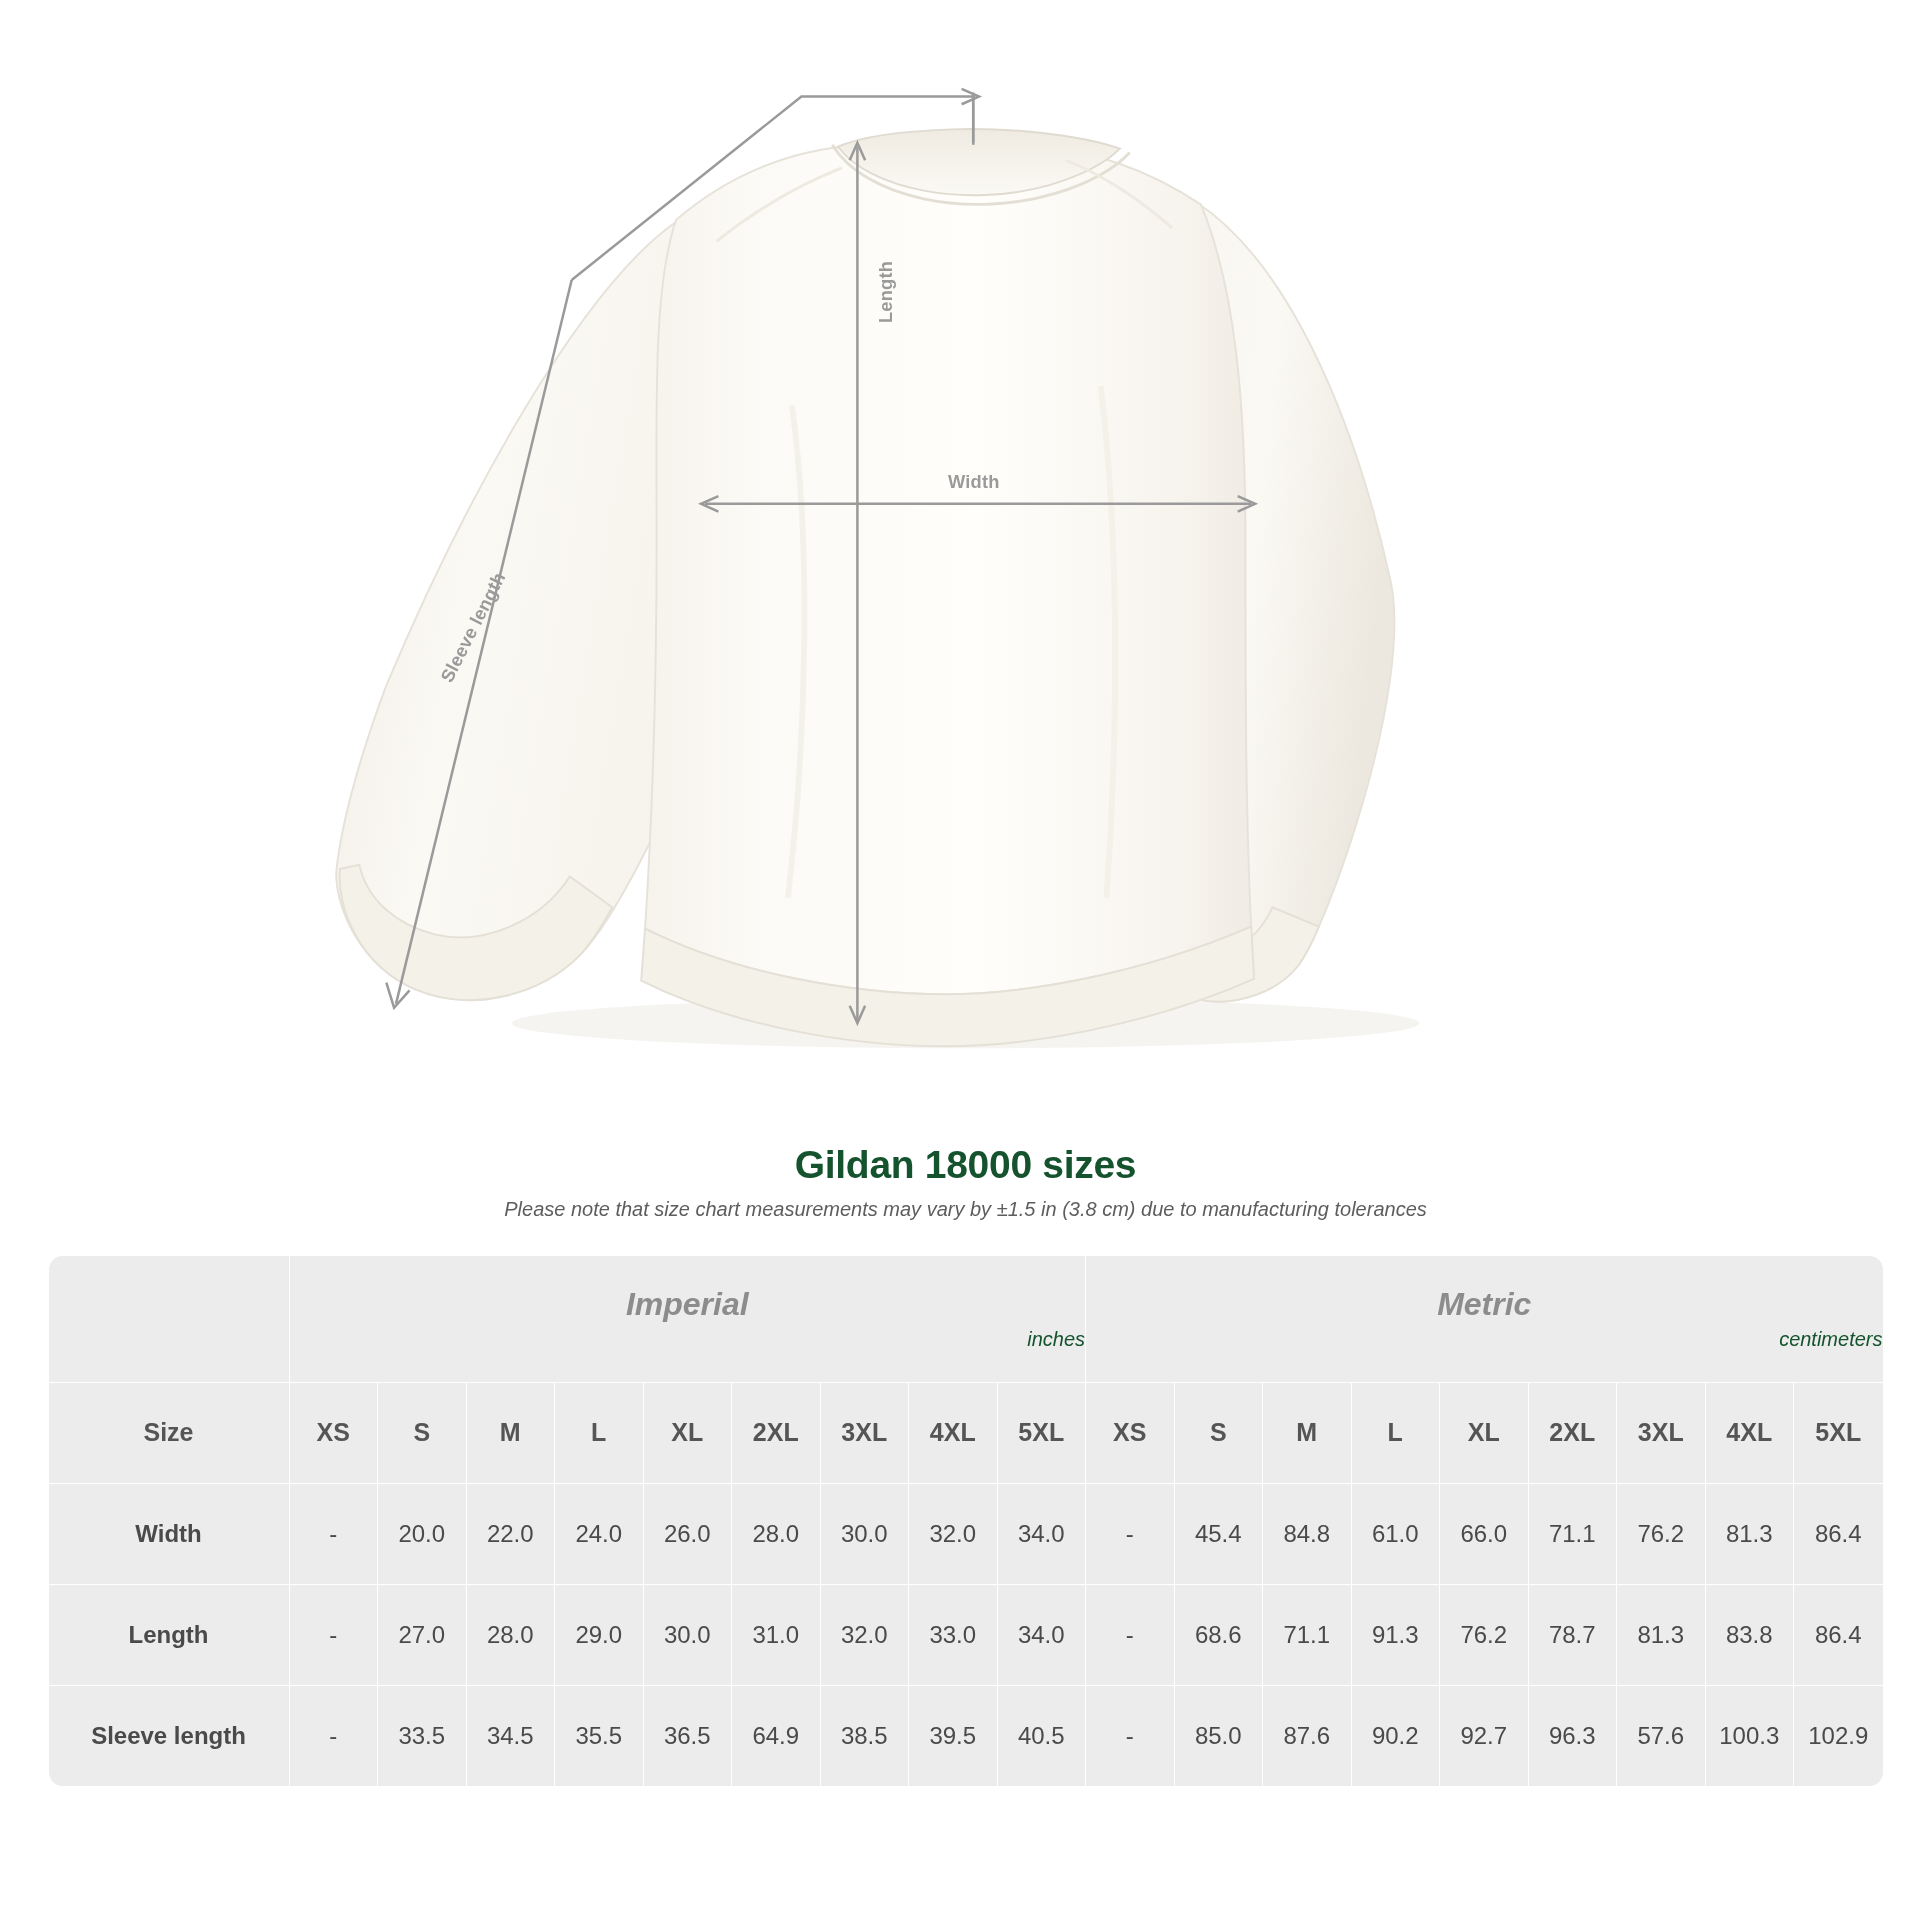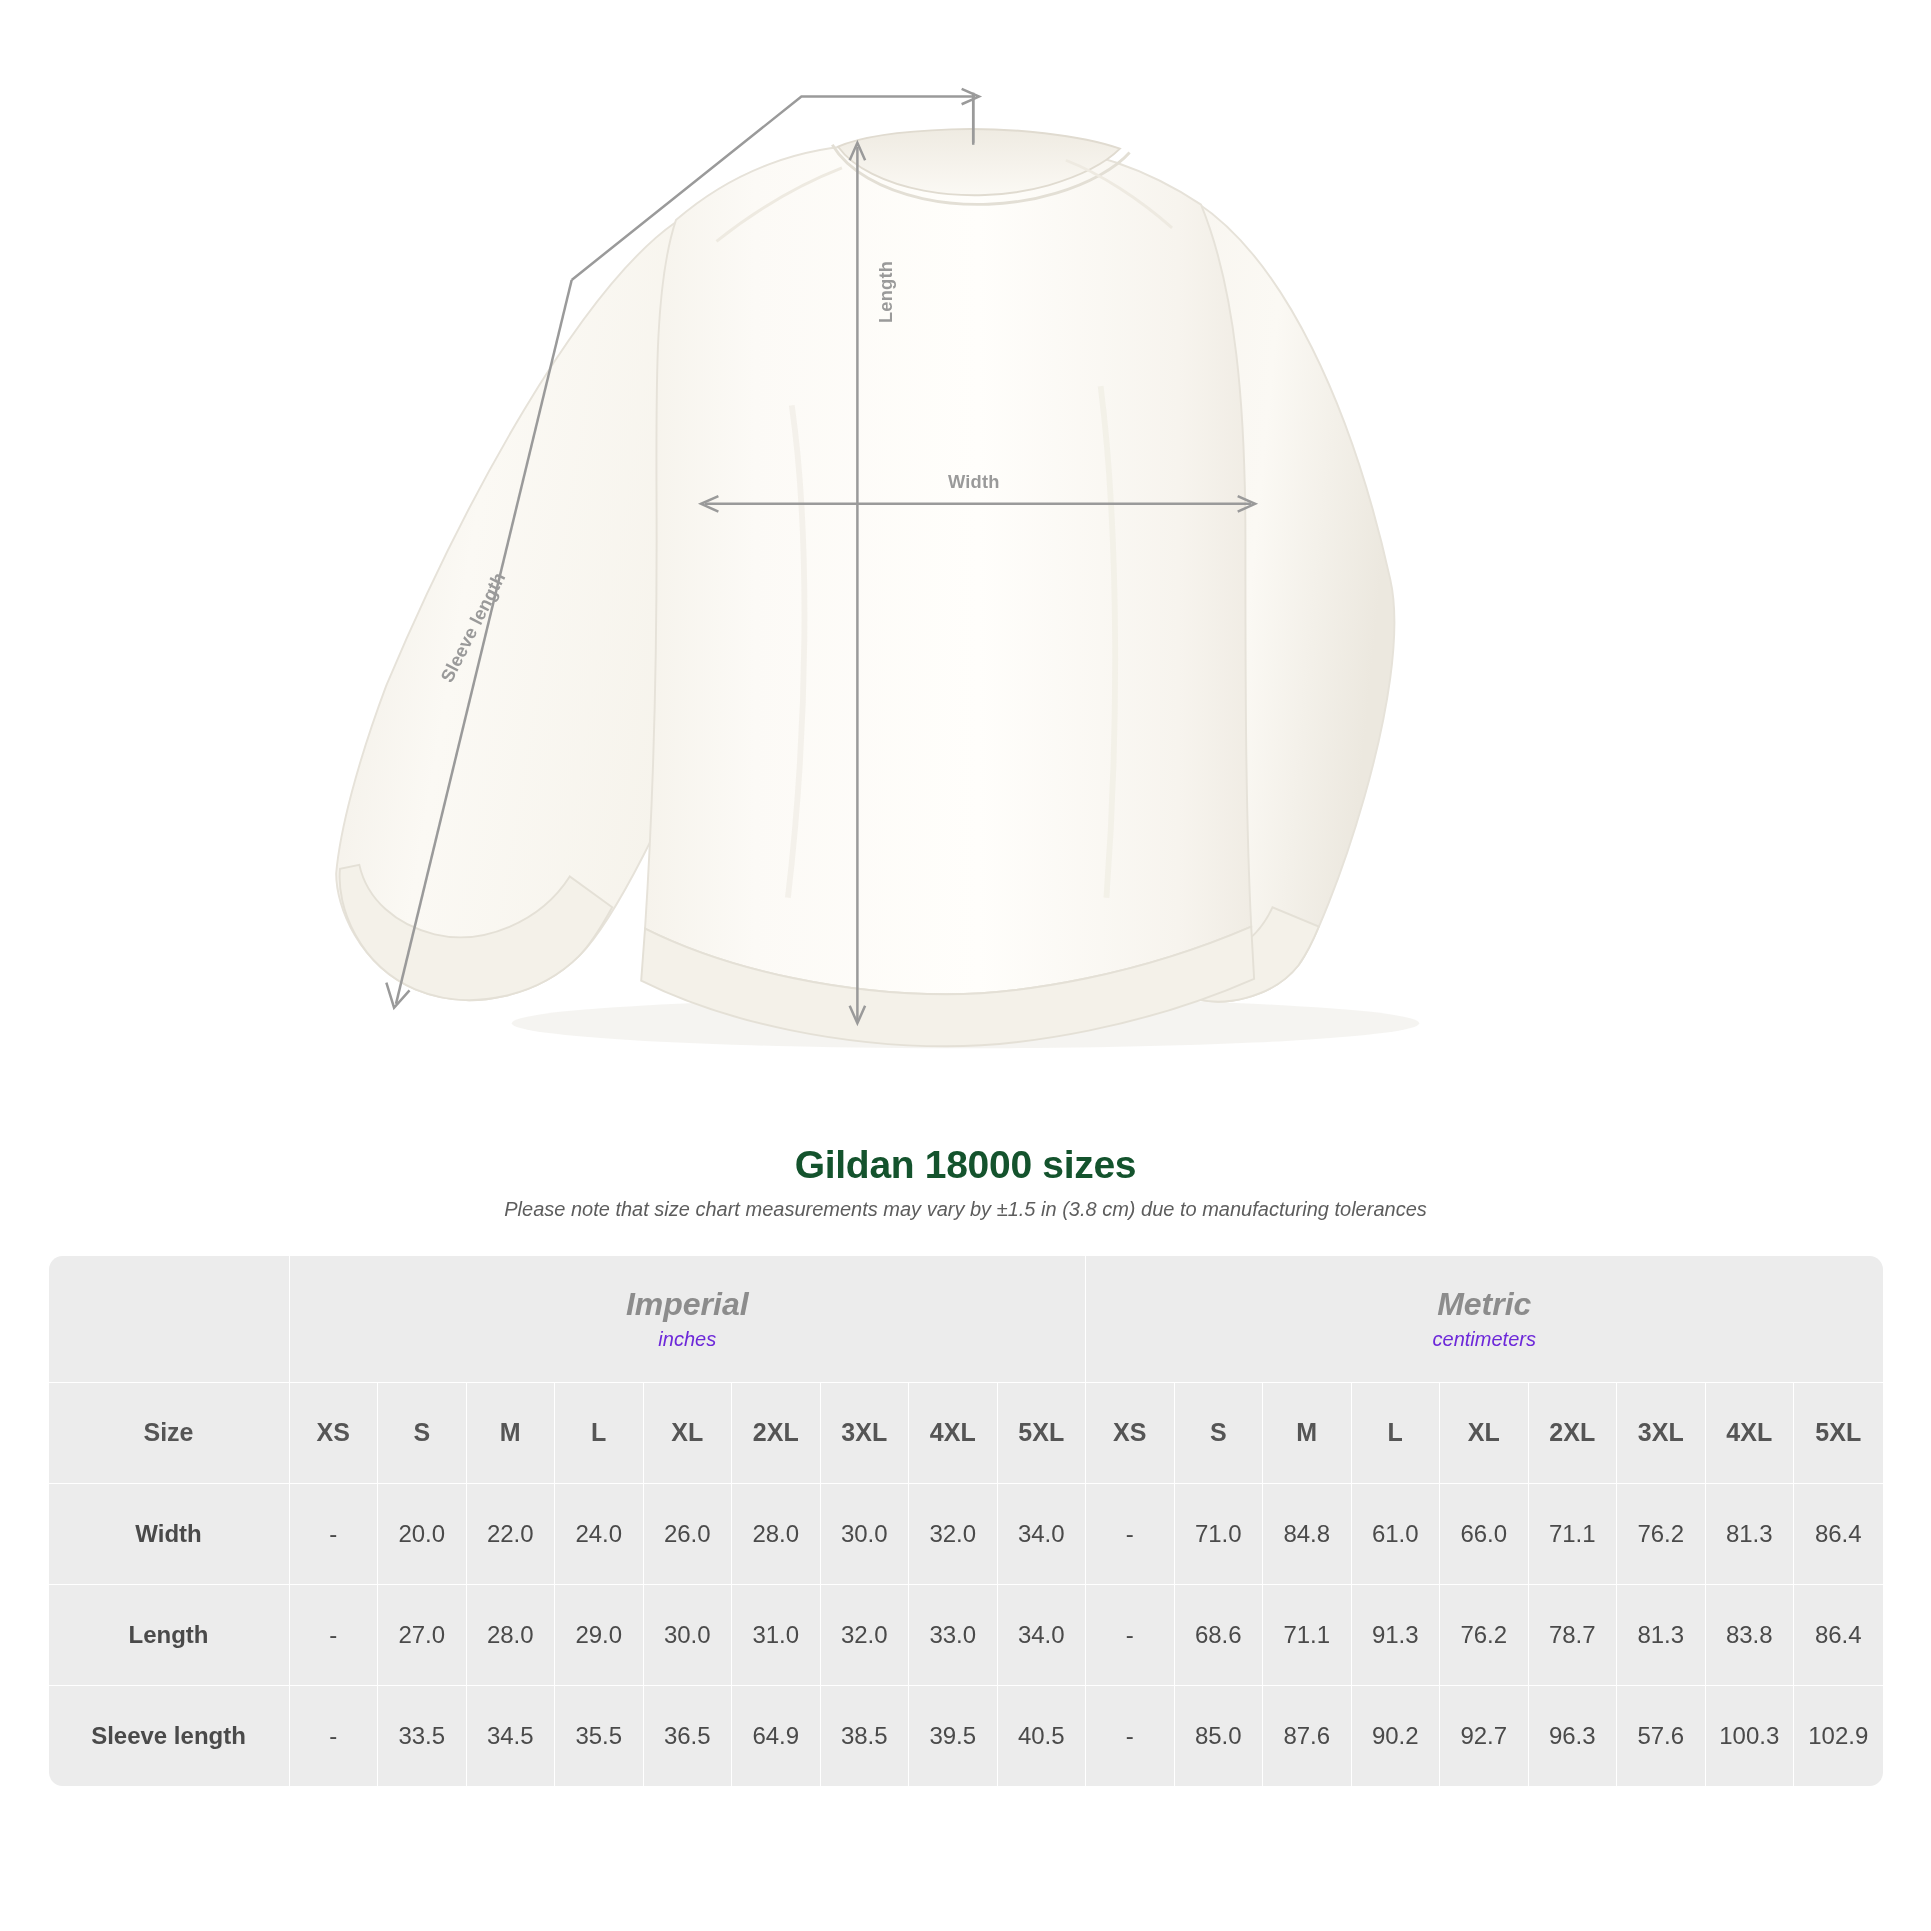--- a/index.html
+++ b/index.html
@@ -102,22 +102,23 @@
   .unit-head .unit-name {
     font-size: 32px;
     font-weight: bold;
     font-style: italic;
     color: #8c8c8c;
     line-height: 1.1;
   }
   .unit-head .unit-sub {
     font-size: 20px;
     font-style: italic;
-    color: #6d28d9;
+    color: #14532d;
     margin-top: 5.8px;
+    text-align: right;
   }
   .corner-cell {
     background: #ececec;
   }
   tr.head-row th {
     height: 100px;
     font-size: 25px;
     font-weight: bold;
     color: #555555;
   }
@@ -309,21 +310,21 @@
           <td>-</td>
           <td>20.0</td>
           <td>22.0</td>
           <td>24.0</td>
           <td>26.0</td>
           <td>28.0</td>
           <td>30.0</td>
           <td>32.0</td>
           <td>34.0</td>
           <td>-</td>
-          <td>71.0</td>
+          <td>45.4</td>
           <td>84.8</td>
           <td>61.0</td>
           <td>66.0</td>
           <td>71.1</td>
           <td>76.2</td>
           <td>81.3</td>
           <td>86.4</td>
         </tr>
         <tr class="data-row">
           <td class="row-head">Length</td>

